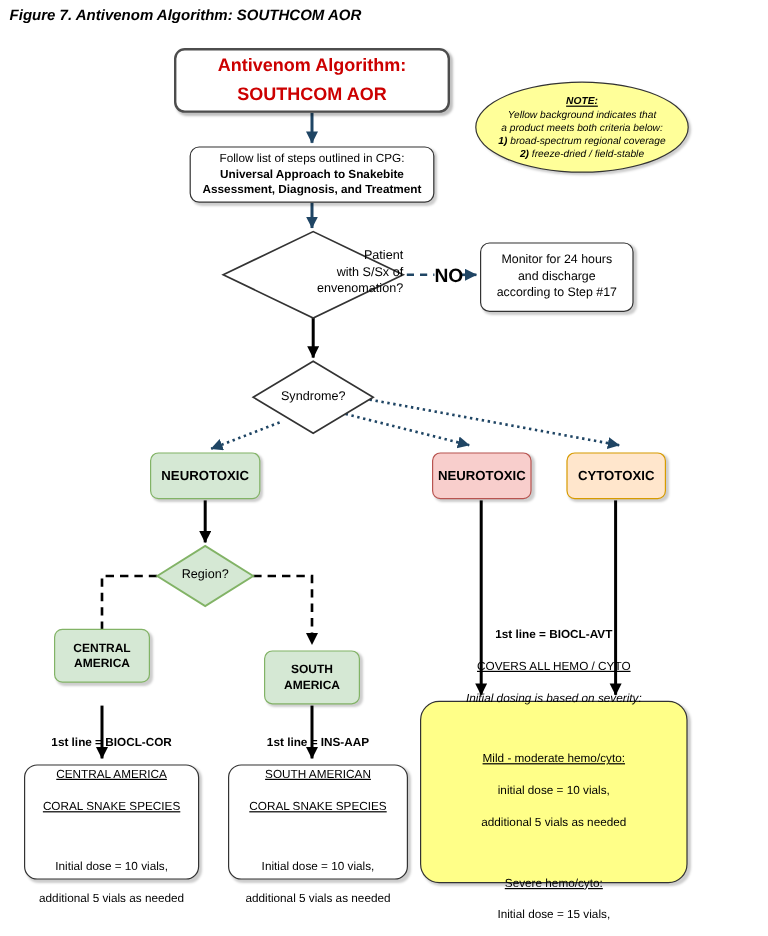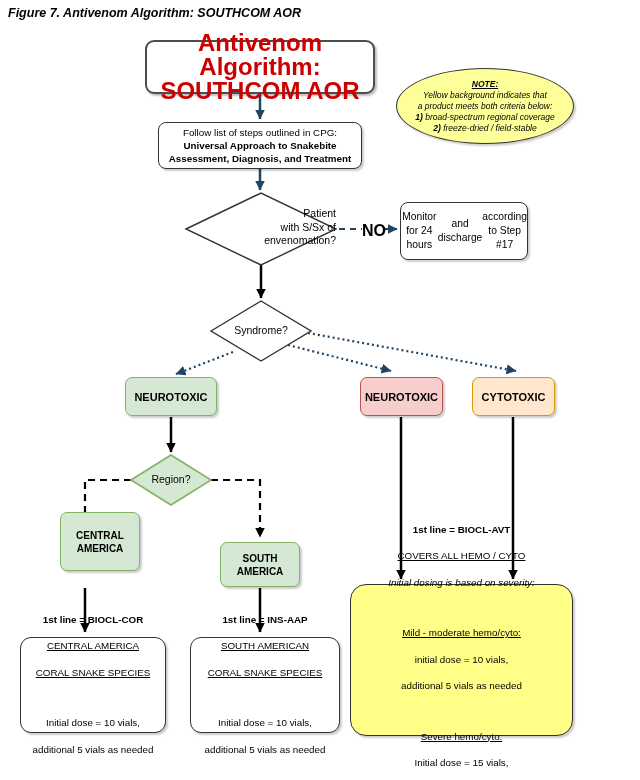--- a/index.html
+++ b/index.html
@@ -3,44 +3,44 @@
 <meta charset="utf-8">
 <style>
   html,body{margin:0;padding:0;background:#ffffff;}
   #canvas{position:relative;width:640px;height:780px;background:#ffffff;overflow:hidden;
           font-family:"Liberation Sans","DejaVu Sans",sans-serif;color:#000;}
   #connectors{position:absolute;left:0;top:0;width:640px;height:780px;z-index:1;pointer-events:none;}
   .node{position:absolute;z-index:2;box-sizing:border-box;}
   .figtitle{left:8px;top:6px;font-size:12.5px;font-weight:bold;font-style:italic;}
   .titlebox{left:145px;top:40px;width:230px;height:54px;background:#fff;border:2px solid #4d4d4d;
             border-radius:9px;display:flex;flex-direction:column;align-items:center;justify-content:center;
-            font-size:24px;font-weight:bold;color:#cc0000;line-height:24px;text-align:center;
+            font-size:15px;font-weight:bold;color:#cc0000;line-height:24px;text-align:center;
             box-shadow:2px 2px 2px rgba(0,0,0,0.25);}
   .noteellipse{left:396px;top:68px;width:178px;height:76px;background:#ffff99;border:1px solid #333;
             border-radius:50%;display:flex;flex-direction:column;align-items:center;justify-content:center;
             font-size:8.5px;font-style:italic;line-height:11px;text-align:center;
             box-shadow:2px 2px 2px rgba(0,0,0,0.2);}
   .cpgbox{left:158px;top:122px;width:204px;height:47px;background:#fff;border:1px solid #333;border-radius:8px;
             display:flex;flex-direction:column;align-items:center;justify-content:center;
             font-size:9.8px;line-height:13px;text-align:center;box-shadow:2px 2px 2px rgba(0,0,0,0.2);}
   .monitorbox{left:400px;top:202px;width:128px;height:58px;background:#fff;border:1px solid #333;border-radius:8px;
-            display:flex;flex-direction:row;align-items:center;justify-content:center;
+            display:flex;flex-direction:column;align-items:center;justify-content:center;
             font-size:10.3px;line-height:14px;text-align:center;box-shadow:2px 2px 2px rgba(0,0,0,0.2);}
   .dtext{display:flex;flex-direction:column;align-items:center;justify-content:center;text-align:center;}
   .patienttext{left:186px;top:207px;width:150px;font-size:10.5px;line-height:13.5px;align-items:flex-end;}
   .syndrometext{left:211px;top:324px;width:100px;font-size:10.5px;}
   .regiontext{left:131px;top:473px;width:80px;font-size:10.5px;}
   .nolabel{left:362px;top:222px;width:24px;font-size:16px;font-weight:bold;text-align:center;}
   .catbox{display:flex;align-items:center;justify-content:center;font-weight:bold;text-align:left;
           border-radius:7px;box-shadow:2px 2px 2px rgba(0,0,0,0.2);}
   .neuro{left:125px;top:377px;width:92px;height:39px;background:#d5e8d4;border:1.5px solid #82b366;font-size:11px;}
   .hemo{left:360px;top:377px;width:83px;height:39px;background:#f8cecc;border:1.5px solid #b85450;font-size:11px;}
   .cyto{left:472px;top:377px;width:83px;height:39px;background:#ffe6cc;border:1.5px solid #d79b00;font-size:11px;}
   .amer{background:#d5e8d4;border:1.5px solid #82b366;font-size:10px;line-height:13px;flex-direction:column;}
-  .camer{left:45px;top:512px;width:80px;height:59px;margin-left:15px;}
+  .camer{left:45px;top:524px;width:80px;height:45px;}
   .samer{left:220px;top:542px;width:80px;height:45px;}
   .tbox{background:#fff;border:1.5px solid #333;border-radius:11px;display:flex;flex-direction:column;
         align-items:center;justify-content:center;font-size:9.8px;line-height:12.5px;text-align:center;
         box-shadow:2px 2px 2px rgba(0,0,0,0.2);gap:14px;}
   .tcentral{left:20px;top:637px;width:146px;height:96px;}
   .tsouth{left:190px;top:637px;width:150px;height:96px;}
   .tyellow{left:350px;top:584px;width:223px;height:152px;background:#ffff88;border-radius:16px;}
   .b{font-weight:bold;}
   .u{text-decoration:underline;}
   .i{font-style:italic;}

